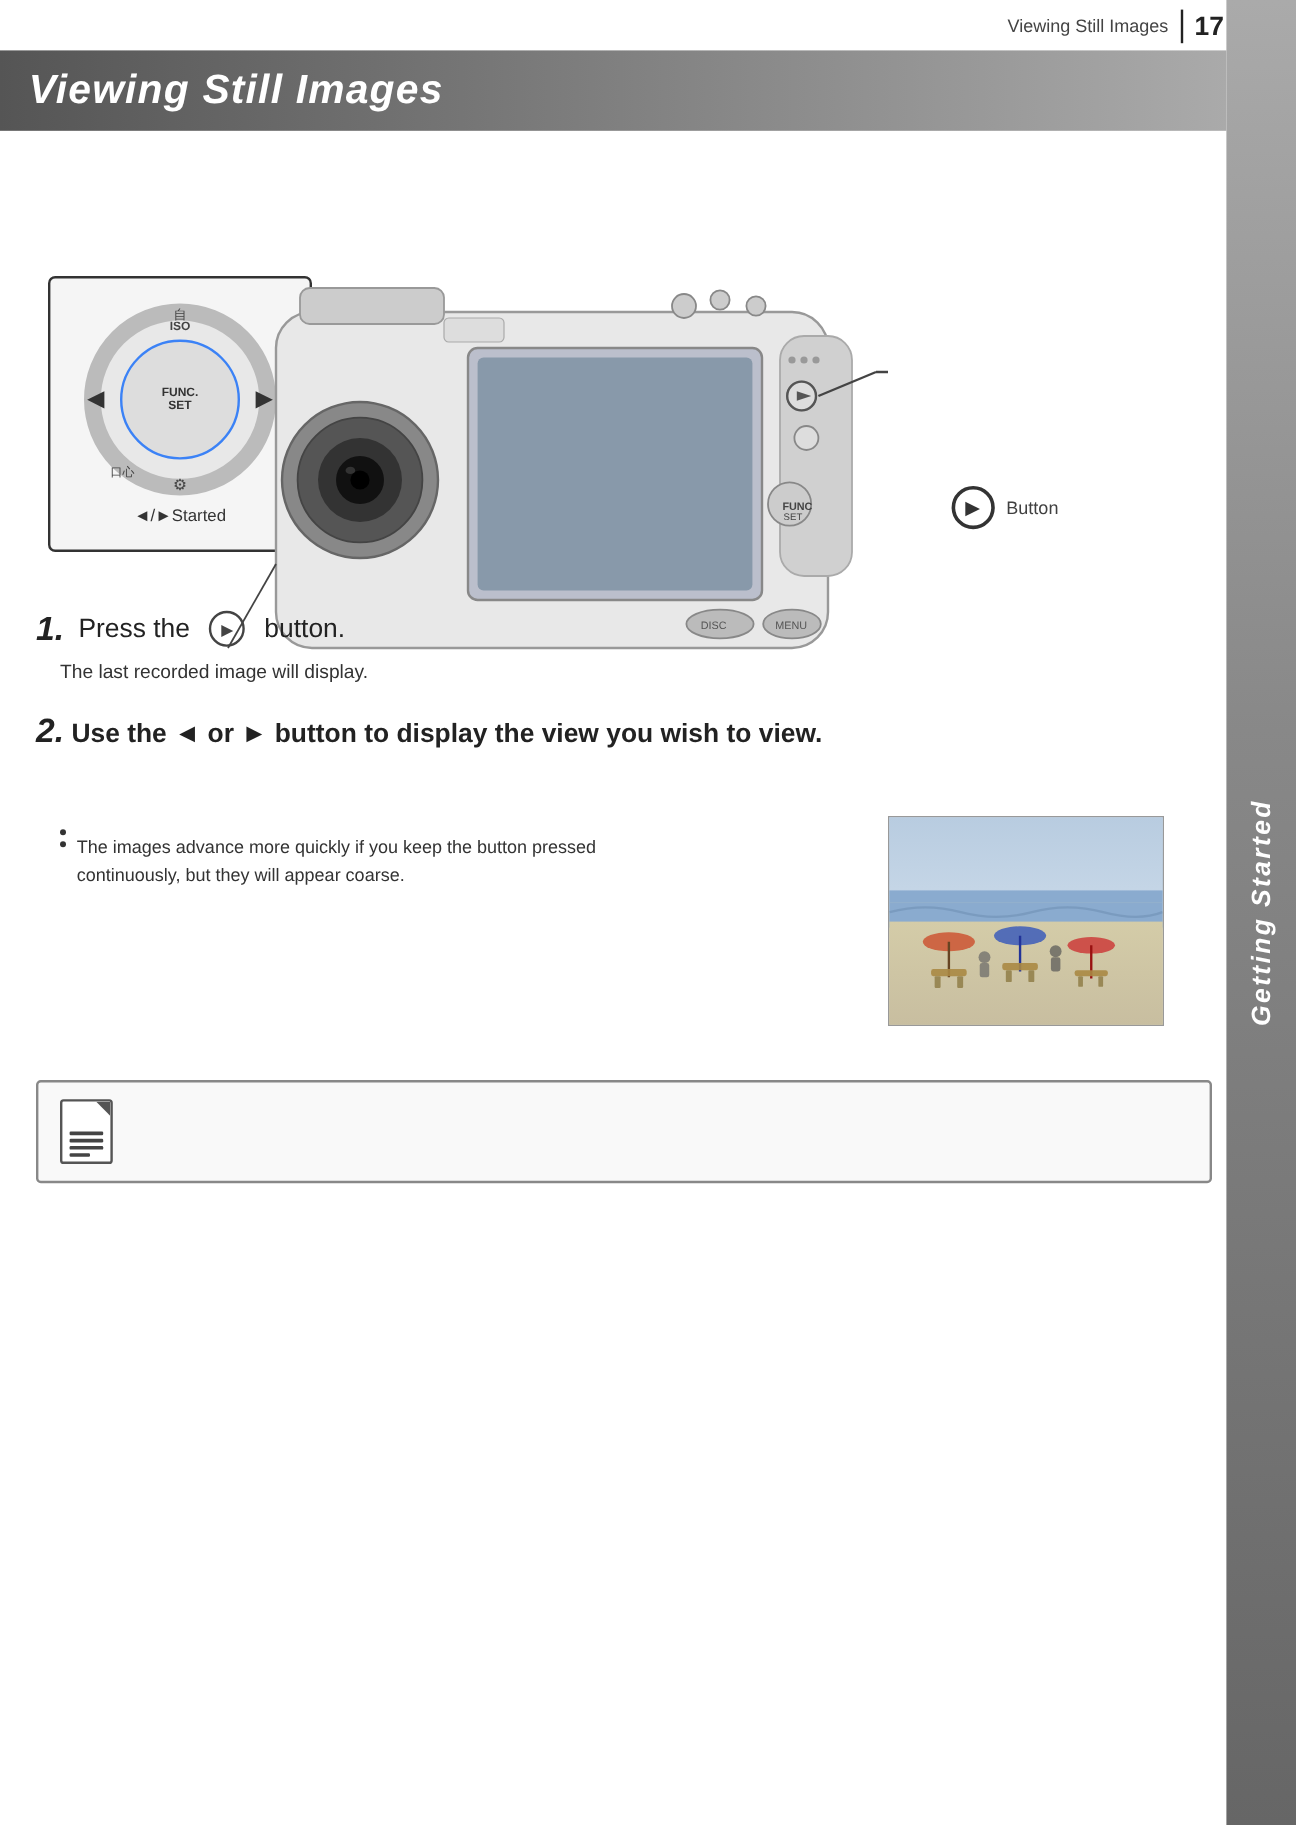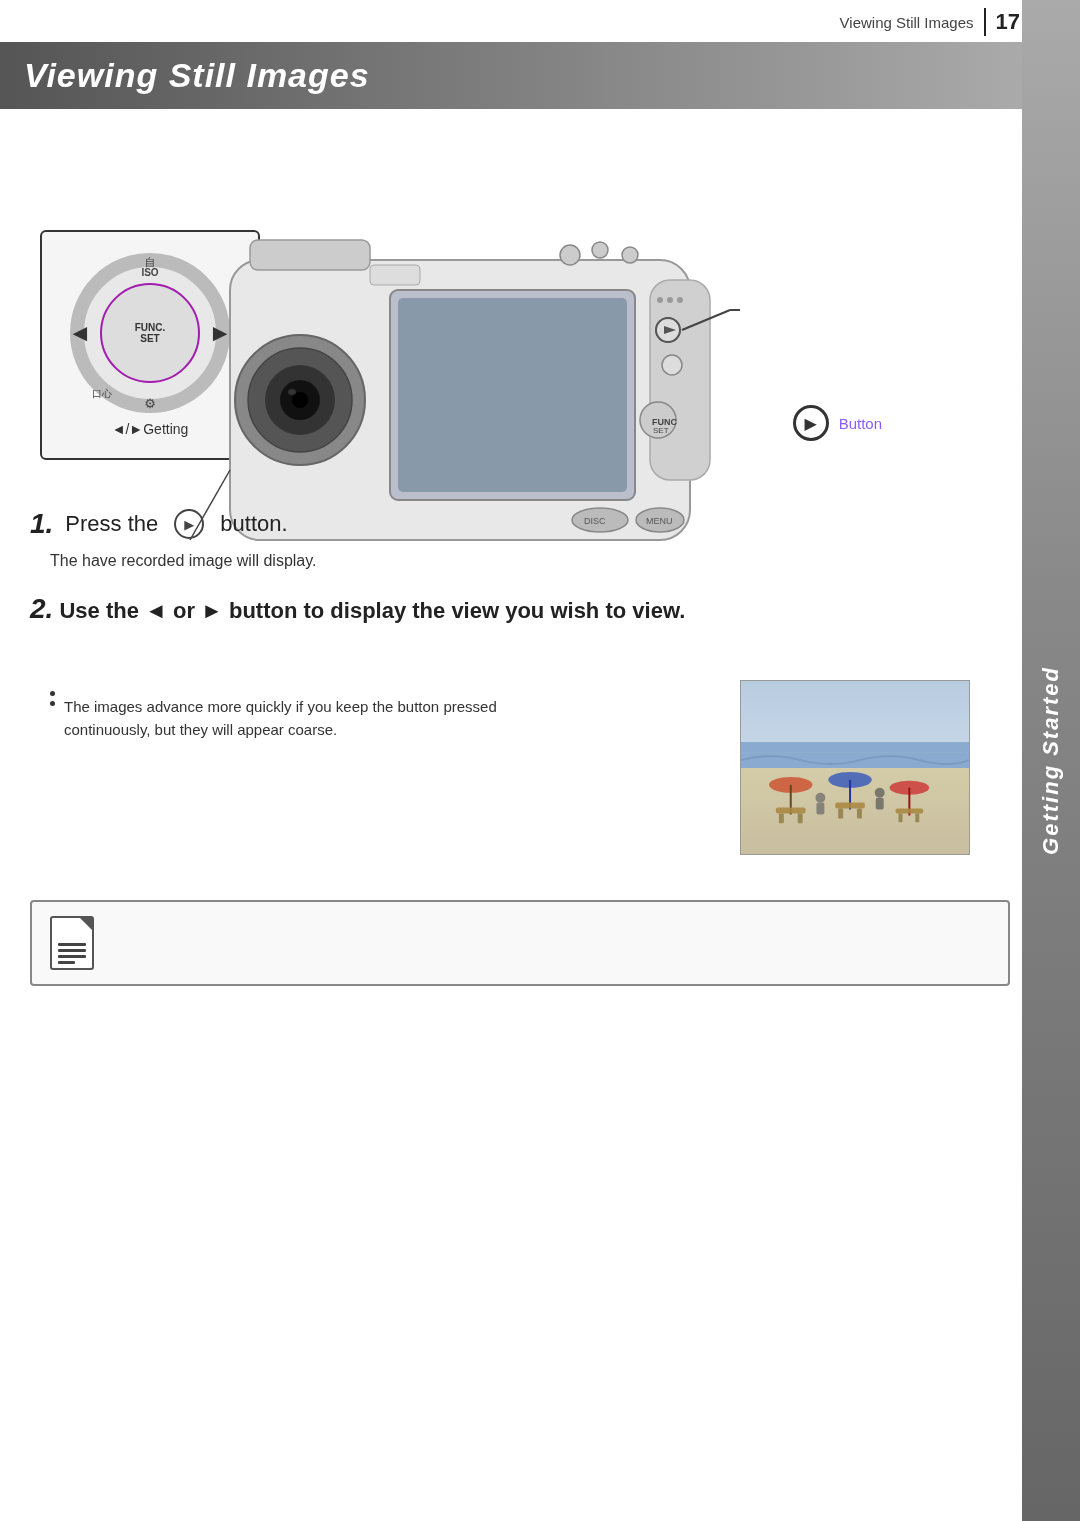--- a/index.html
+++ b/index.html
@@ -117,21 +117,21 @@
       width: 160px; height: 160px;
       border-radius: 50%;
       border: 14px solid #bbb;
       background: #e8e8e8;
     }
     .wheel-inner {
       position: absolute;
       top: 30px; left: 30px;
       width: 100px; height: 100px;
       border-radius: 50%;
-      border: 2px solid #a21caf;
+      border: 2px solid #3b82f6;
       background: #ddd;
       display: flex;
       align-items: center;
       justify-content: center;
       flex-direction: column;
       font-size: 10px;
       font-weight: bold;
       color: #333;
     }
 
@@ -159,21 +159,21 @@
       align-items: center;
       gap: 10px;
     }
     .play-btn-icon {
       width: 36px; height: 36px;
       border-radius: 50%;
       border: 3px solid #333;
       display: flex; align-items: center; justify-content: center;
       font-size: 16px; color: #333;
     }
-    .play-btn-text { font-size: 15px; color: #8b5cf6; }
+    .play-btn-text { font-size: 15px; color: #404040; }
 
     
     .step1 {
       position: absolute;
       top: 508px;
       left: 30px;
       right: 70px;
       display: flex;
       align-items: center;
       gap: 12px;
@@ -338,21 +338,21 @@
       <span style="position:absolute;right:-2px;top:50%;transform:translateY(-50%);font-size:24px;color:#333;">►</span>
 
       <span style="position:absolute;bottom:12px;left:22px;font-size:10px;color:#444;">口心</span>
       <span style="position:absolute;bottom:2px;left:50%;transform:translateX(-50%);font-size:13px;color:#444;">⚙</span>
 
       <div class="wheel-inner">
         <span style="font-size:10px;font-weight:bold;">FUNC.</span>
         <span style="font-size:10px;font-weight:bold;">SET</span>
       </div>
     </div>
-    <div class="buttons-label">◄/►Getting</div>
+    <div class="buttons-label">◄/►Started</div>
   </div>
 
   <div class="camera-body">
     <svg viewBox="0 0 570 370" xmlns="http://www.w3.org/2000/svg">
 
       <rect x="60" y="40" width="460" height="280" rx="30" ry="30" fill="#e8e8e8" stroke="#999" stroke-width="2"></rect>
 
       <rect x="480" y="60" width="60" height="200" rx="20" ry="20" fill="#d0d0d0" stroke="#aaa" stroke-width="1.5"></rect>
 
       <rect x="80" y="20" width="120" height="30" rx="8" fill="#ccc" stroke="#999" stroke-width="1.5"></rect>
@@ -407,21 +407,21 @@
   </div>
 
 </div>
 
 <div class="step1">
   <span class="step-number-bold">1.</span>
   <span class="step1-text">Press the</span>
   <span class="play-icon-inline">▶</span>
   <span class="step1-text">button.</span>
 </div>
-<div class="step1-sub">The have recorded image will display.</div>
+<div class="step1-sub">The last recorded image will display.</div>
 
 <div class="step2">
   <div class="step2-header">
     <span class="num">2.</span>
     <span>Use the ◄ or ► button to display the view you wish to view.</span>
   </div>
 </div>
 
 <div class="bullet-area">
   <div class="bullet-item">

